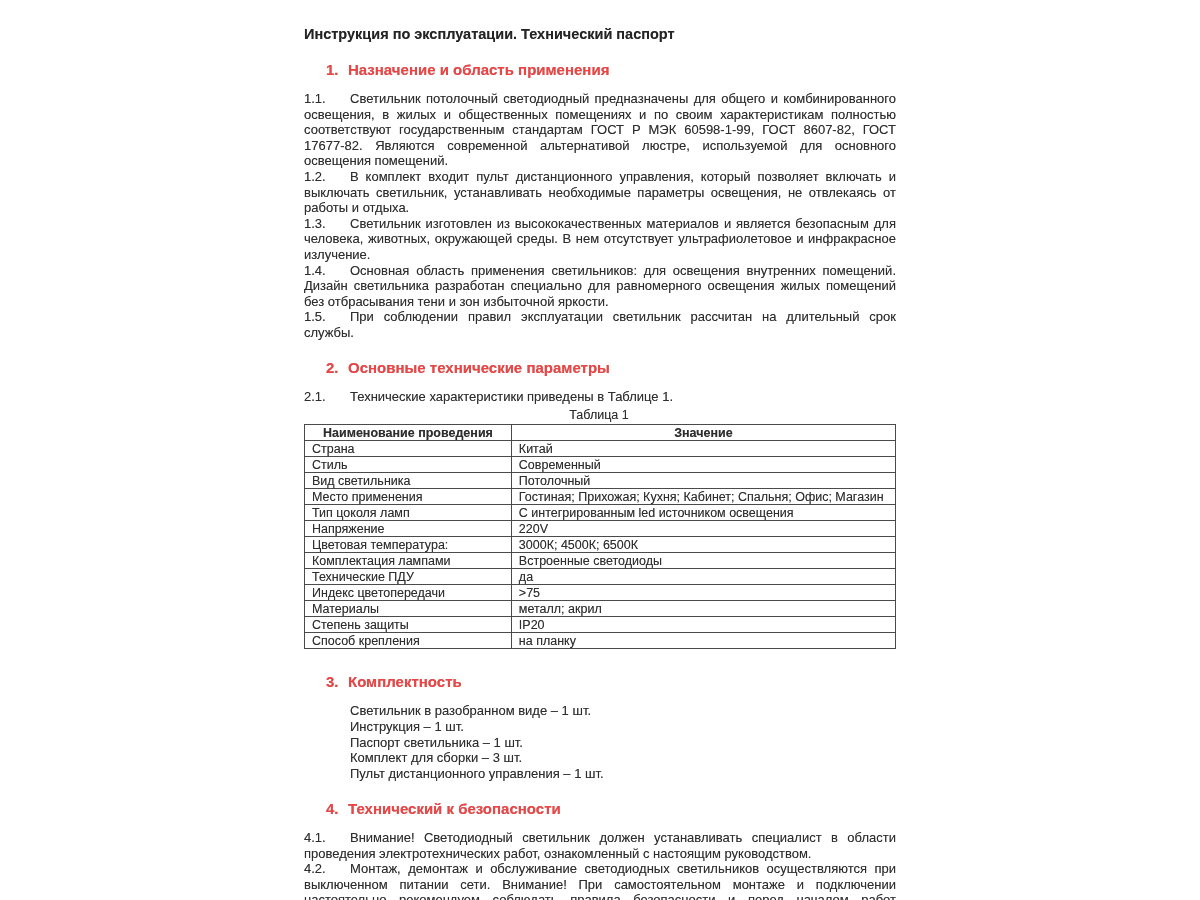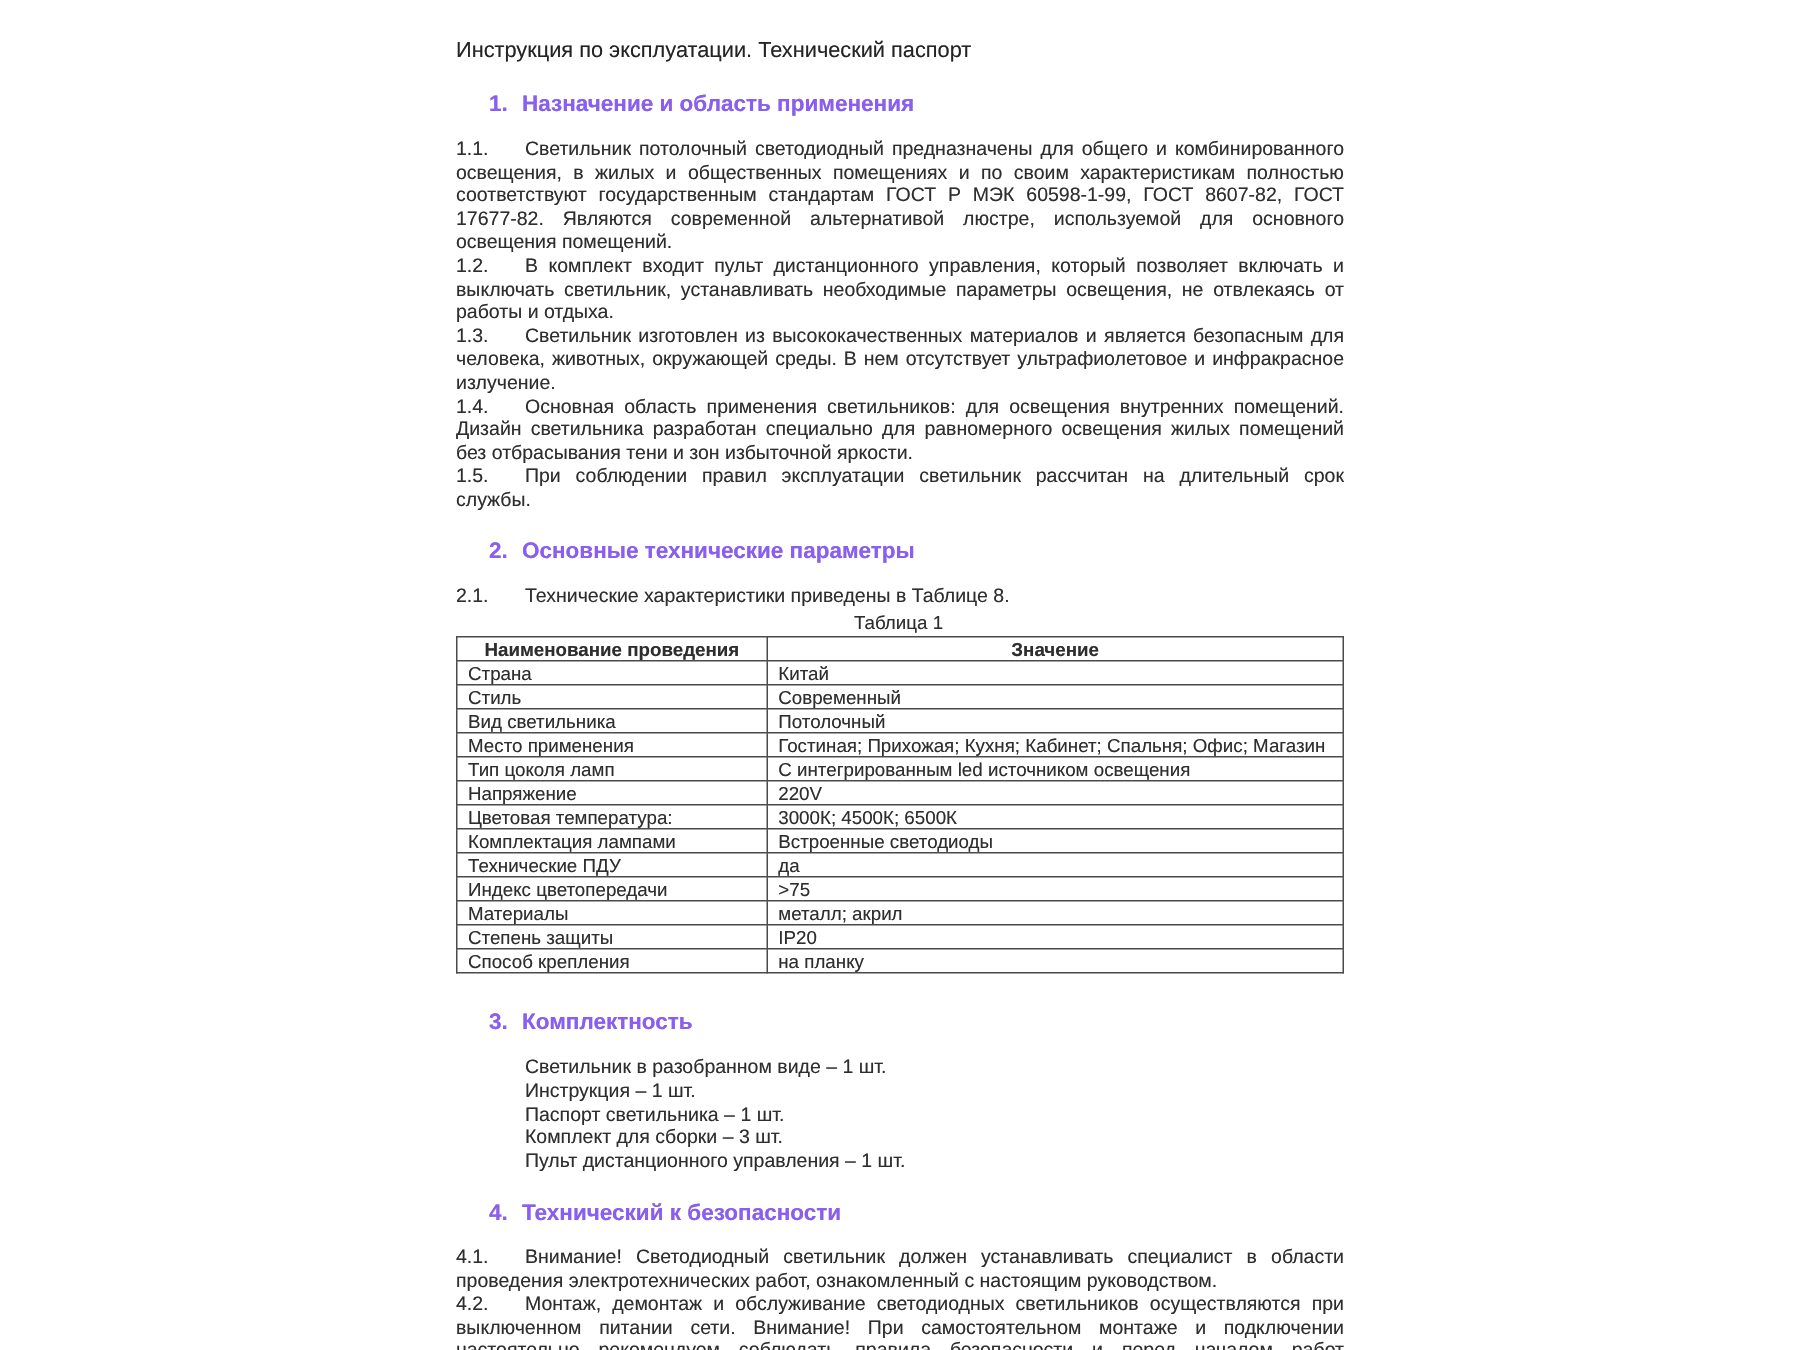--- a/index.html
+++ b/index.html
@@ -23,29 +23,29 @@
   .doc-title {
     font-size: 28px;
     font-weight: bold;
     color: #222;
     margin: 0 0 0 8px;
     letter-spacing: 0.3px;
     line-height: 34px;
   }
   .doc-subtitle {
     font-size: 14.5px;
-    font-weight: normal;
+    font-weight: bold;
     color: #242424;
     margin: 21px 0 0 0;
     line-height: 17px;
   }
   .sec-heading {
     font-size: 15px;
     font-weight: bold;
-    color: #8b5cf6;
+    color: #ef4444;
     margin: 18px 0 12px 22px;
     line-height: 18px;
   }
   .sec-heading .sec-num {
     display: inline-block;
     width: 22px;
   }
   .body-p {
     font-size: 13px;
     line-height: 15.6px;
@@ -102,21 +102,21 @@
   <p class="body-p"><span class="pnum">1.1.</span><span>Светильник потолочный светодиодный предназначены для общего и комбинированного освещения, в жилых и общественных помещениях и по своим характеристикам полностью соответствуют государственным стандартам ГОСТ Р МЭК 60598-1-99, ГОСТ 8607-82, ГОСТ 17677-82. Являются современной альтернативой люстре, используемой для основного освещения помещений.</span></p>
   <p class="body-p"><span class="pnum">1.2.</span><span>В комплект входит пульт дистанционного управления, который позволяет включать и выключать светильник, устанавливать необходимые параметры освещения, не отвлекаясь от работы и отдыха.</span></p>
   <p class="body-p"><span class="pnum">1.3.</span><span>Светильник изготовлен из высококачественных материалов и является безопасным для человека, животных, окружающей среды. В нем отсутствует ультрафиолетовое и инфракрасное излучение.</span></p>
   <p class="body-p"><span class="pnum">1.4.</span><span>Основная область применения светильников: для освещения внутренних помещений. Дизайн светильника разработан специально для равномерного освещения жилых помещений без отбрасывания тени и зон избыточной яркости.</span></p>
   <p class="body-p"><span class="pnum">1.5.</span><span>При соблюдении правил эксплуатации светильник рассчитан на длительный срок службы.</span></p>
 
   <div class="sec-heading">
     <span class="sec-num">2.</span><span>Основные технические параметры</span>
   </div>
 
-  <p class="body-p"><span class="pnum">2.1.</span><span>Технические характеристики приведены в Таблице 8.</span></p>
+  <p class="body-p"><span class="pnum">2.1.</span><span>Технические характеристики приведены в Таблице 1.</span></p>
 
   <div class="table-caption">Таблица 1</div>
 
   <table class="params">
     <colgroup>
         <col class="c1">
         <col class="c2">
       </colgroup>
     <thead>
       <tr>

